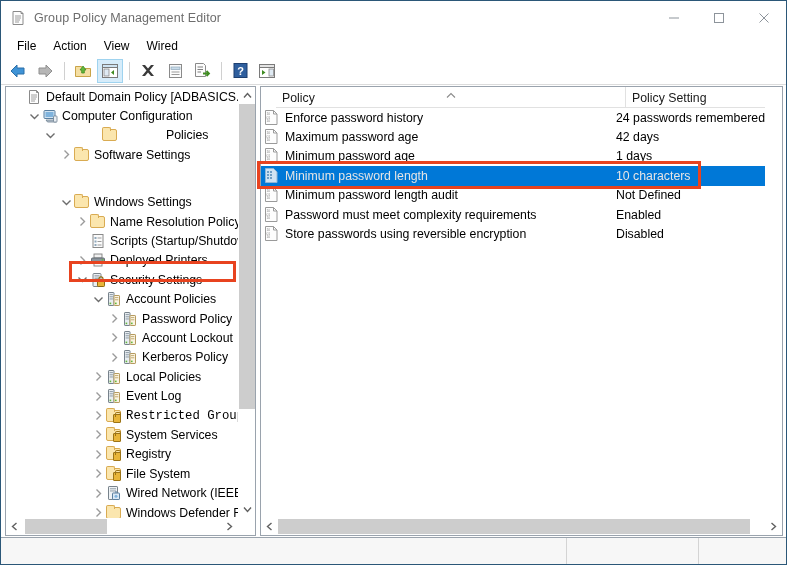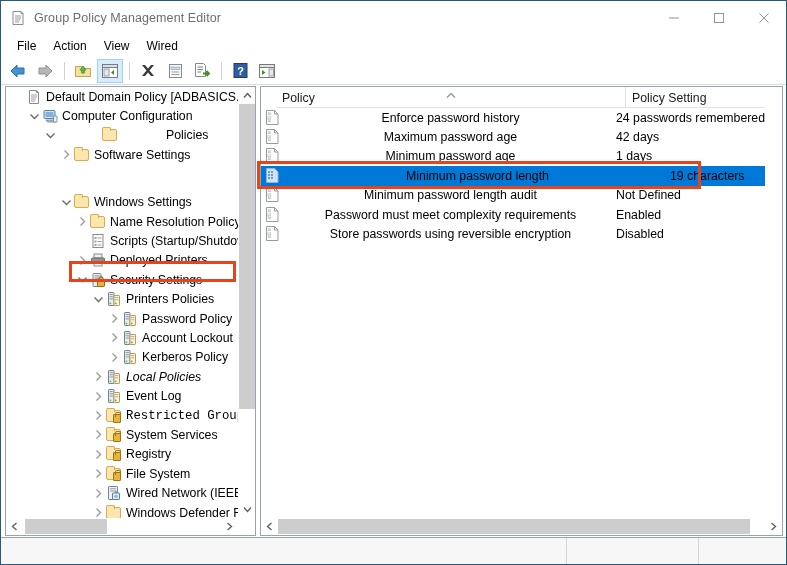--- a/index.html
+++ b/index.html
@@ -192,23 +192,22 @@
     width: 521px; height: 410px;
     overflow: hidden;
   }
   .lvrow {
     height: 19.4px;
     display: flex; align-items: center;
     font-size: 12.3px;
     white-space: nowrap;
     color: #000000;
     position: relative;
-    text-align: center;
-  }
-  .lvrow.sel { background: #0078d7; color: #000000; gap: 27px; }
+  }
+  .lvrow.sel { background: #0078d7; color: #e5e5e5; }
   .lv-icon {
     width: 16px; height: 16px; flex: none;
     margin-left: 3px; margin-right: 5px;
     position: relative;
   }
   .lv-name { flex: none; width: 331px; overflow: hidden; }
   .lv-val  { flex: none; overflow: hidden; }
 
   
   #statusbar {
@@ -515,21 +514,21 @@
                   <rect x="3.6" y="7.4" width="3.3" height="1.1"></rect>
                 </g>
                 <rect x="3.6" y="11.6" width="1.6" height="1.6" fill="#63b83c"></rect>
                 <rect x="8" y="4.5" width="5.5" height="10" rx=".6" fill="#fbf4e2" stroke="#b59a5e" stroke-width="1"></rect>
                 <g fill="#c9b37d">
                   <rect x="9" y="6" width="3.3" height="1.1"></rect>
                   <rect x="9" y="8.2" width="3.3" height="1.1"></rect>
                 </g>
                 <rect x="9" y="11.6" width="1.6" height="1.6" fill="#63b83c"></rect>
               </svg></span>
-            <span class="tlabel">Printers Policies</span>
+            <span class="tlabel">Account Policies</span>
           </div>
           <div class="tnode" style="padding-left: 100px;">
             <span class="tchev">
               <svg width="11" height="11" viewBox="0 0 11 11">
                 <path d="M3.5 1.5 L7.5 5.5 L3.5 9.5" fill="none" stroke="#9b9b9b" stroke-width="1.4"></path>
               </svg>
             </span>
             <span class="ticon"><svg width="16" height="16" viewBox="0 0 16 16">
                 <rect x="2.5" y="1.5" width="5.5" height="13" rx=".6" fill="#e8edf1" stroke="#77828b" stroke-width="1"></rect>
                 <g fill="#96a2ac">
@@ -586,21 +585,21 @@
                 <rect x="3.6" y="11.6" width="1.6" height="1.6" fill="#63b83c"></rect>
                 <rect x="8" y="4.5" width="5.5" height="10" rx=".6" fill="#fbf4e2" stroke="#b59a5e" stroke-width="1"></rect>
                 <g fill="#c9b37d">
                   <rect x="9" y="6" width="3.3" height="1.1"></rect>
                   <rect x="9" y="8.2" width="3.3" height="1.1"></rect>
                 </g>
                 <rect x="9" y="11.6" width="1.6" height="1.6" fill="#63b83c"></rect>
               </svg></span>
             <span class="tlabel">Kerberos Policy</span>
           </div>
-          <div class="tnode" style="padding-left: 84px; font-style: italic;">
+          <div class="tnode" style="padding-left: 84px;">
             <span class="tchev">
               <svg width="11" height="11" viewBox="0 0 11 11">
                 <path d="M3.5 1.5 L7.5 5.5 L3.5 9.5" fill="none" stroke="#9b9b9b" stroke-width="1.4"></path>
               </svg>
             </span>
             <span class="ticon"><svg width="16" height="16" viewBox="0 0 16 16">
                 <rect x="2.5" y="1.5" width="5.5" height="13" rx=".6" fill="#e8edf1" stroke="#77828b" stroke-width="1"></rect>
                 <g fill="#96a2ac">
                   <rect x="3.6" y="3" width="3.3" height="1.1"></rect>
                   <rect x="3.6" y="5.2" width="3.3" height="1.1"></rect>
@@ -836,21 +835,21 @@
                 <g fill="#6f9ec4">
                   <rect x="3" y="3" width="2" height="2"></rect>
                   <rect x="6" y="3" width="2" height="2"></rect>
                   <rect x="3" y="6" width="2" height="2"></rect>
                   <rect x="6" y="6" width="2" height="2"></rect>
                   <rect x="3" y="9" width="2" height="2"></rect>
                   <rect x="6" y="9" width="2" height="2"></rect>
                 </g>
               </svg></span>
             <span class="lv-name">Minimum password length</span>
-            <span class="lv-val">19 characters</span>
+            <span class="lv-val">10 characters</span>
           </div>
           <div class="lvrow">
             <span class="lv-icon"><svg width="14" height="15" viewBox="0 0 14 15">
                 <path d="M1.5 .5h8l3.5 3.5v10.5h-11.5z" fill="#fdfdfd" stroke="#9a9a9a" stroke-width="1"></path>
                 <path d="M9.5 .5v3.5h3.5" fill="none" stroke="#9a9a9a" stroke-width="1"></path>
                 <g font-family="Liberation Sans, sans-serif" font-size="3.4" fill="#8c8c8c">
                   <text x="2.4" y="5">10</text>
                   <text x="2.4" y="8.6">01</text>
                   <text x="2.4" y="12.2">10</text>
                 </g>

